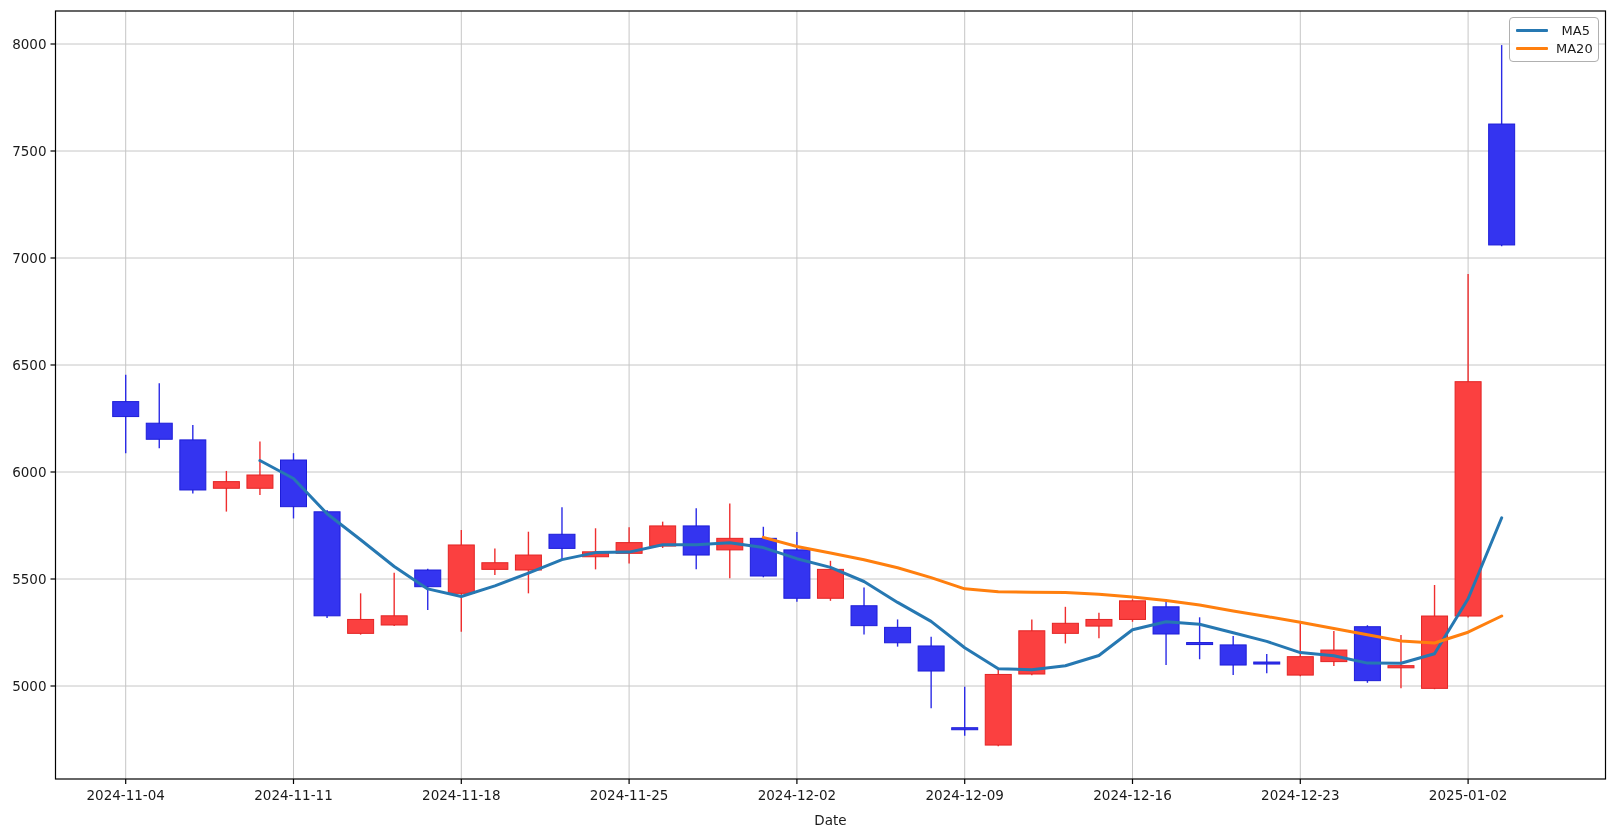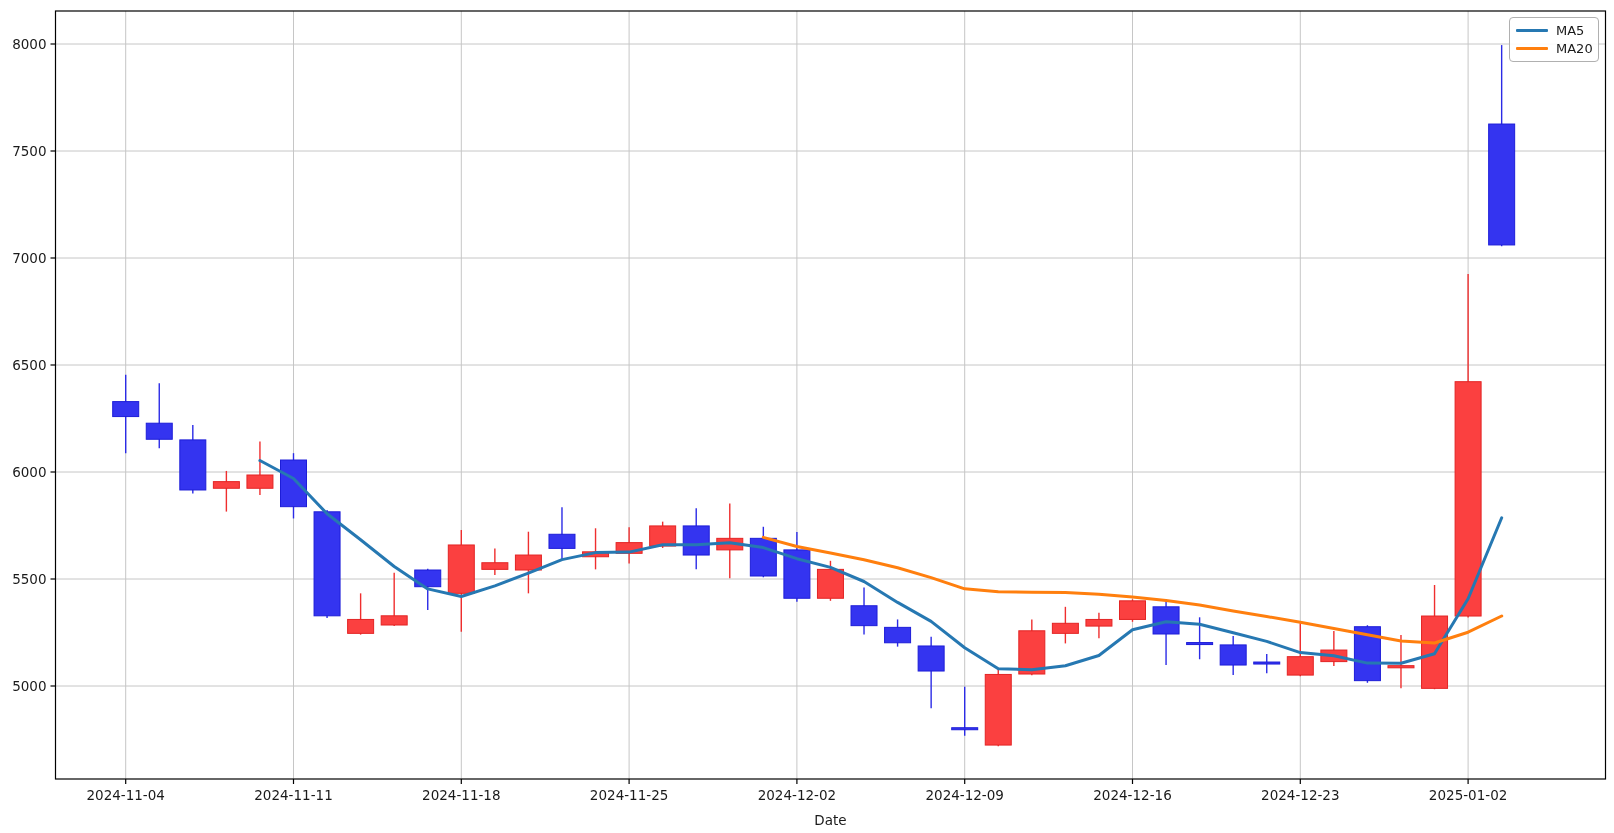--- a/index.html
+++ b/index.html
@@ -2,21 +2,21 @@
 <html><head>
 <meta charset="utf-8">
 <style>
   html,body{margin:0;padding:0;background:#ffffff;}
   .stage{position:relative;width:1614px;height:833px;background:#ffffff;overflow:hidden;
          font-family:"DejaVu Sans","Liberation Sans",sans-serif;}
   svg{position:absolute;left:0;top:0;}
   .legend{position:absolute;left:1509px;top:17px;width:90px;box-sizing:border-box;
           background:rgba(255,255,255,0.9);border:1px solid #b0b0b0;border-radius:4px;
           padding:6px 8px 6px 6px;display:flex;flex-direction:column;gap:5px;z-index:5;}
-  .legend-row{display:flex;align-items:center;gap:8px;}
+  .legend-row{display:flex;align-items:center;gap:8px;justify-content:space-between;}
   .legend-swatch{display:inline-block;width:32px;height:3px;border-radius:1px;flex:0 0 auto;}
   .legend-label{font-size:13px;color:#1a1a1a;line-height:1;}
 </style>
 </head>
 <body>
 
 <div class="stage">
   <svg id="chart" width="1614" height="833" viewBox="0 0 1614 833">
       <line x1="55.5" x2="1605.5" y1="686" y2="686" stroke="#c6c6c6" stroke-width="1"></line>
       <line x1="55.5" x2="1605.5" y1="579" y2="579" stroke="#c6c6c6" stroke-width="1"></line>

